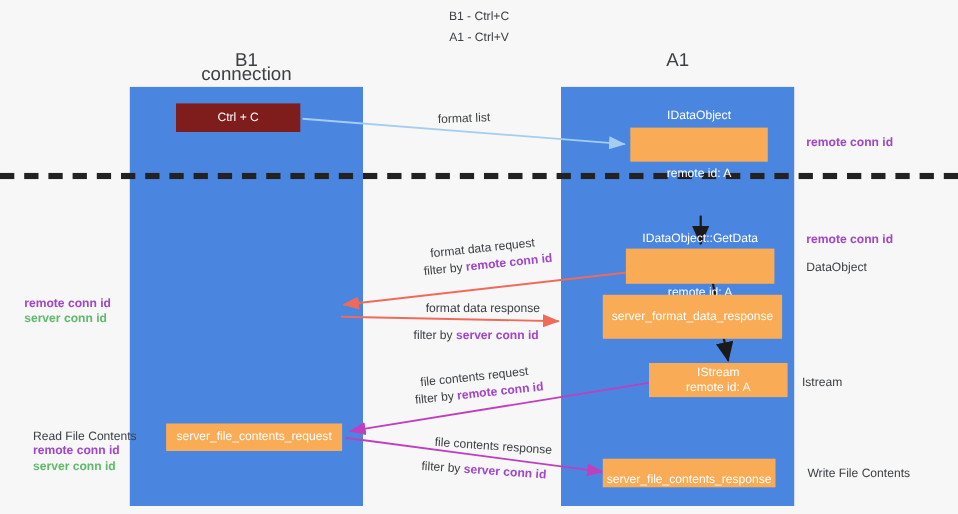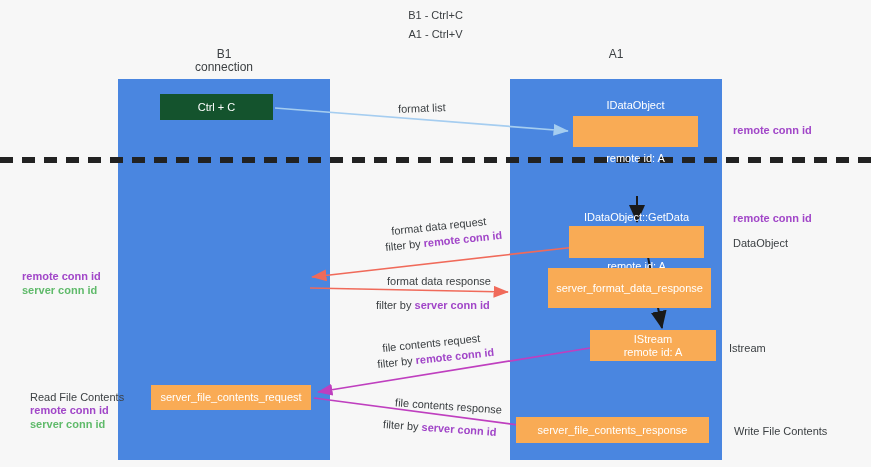--- a/index.html
+++ b/index.html
@@ -13,34 +13,34 @@
   #stage{position:absolute;inset:0;}
 
   
   .title{
     position:absolute;left:0;top:6px;width:871px;
     text-align:center;font-size:11px;color:#3c4043;line-height:19px;
   }
 
   
   .lane-head{
-    position:absolute;text-align:center;font-size:12px;color:#3c4043;
+    position:absolute;text-align:center;font-size:17px;color:#3c4043;
     line-height:13px;width:200px;
   }
 
   
   .lane{position:absolute;background:#4a86e0;}
 
   
   .node{
     position:absolute;box-sizing:border-box;
     display:flex;flex-direction:column;align-items:center;justify-content:center;
     color:#ffffff;font-size:11px;line-height:13px;text-align:center;
   }
-  .node.green{background:#14532d;}
+  .node.green{background:#7f1d1d;}
   .node.orange{background:#f9ab55;}
 
   
   .lbl{
     position:absolute;font-size:11px;color:#3c4043;white-space:nowrap;
     line-height:14px;
   }
   .lbl .purple{color:#a146c8;font-weight:bold;}
   .lbl.purple-b{color:#a146c8;font-weight:bold;}
   .lbl.green-b{color:#5fba6a;font-weight:bold;}
@@ -130,21 +130,21 @@
 
   <div class="node orange" style="left:590px;top:330px;width:126px;height:31px;">
     <span>IStream</span>
     <span>remote id: A</span>
   </div>
 
   <div class="node orange" style="left:151px;top:385px;width:160px;height:25px;">
     <span>server_file_contents_request</span>
   </div>
 
-  <div class="node orange" style="left:516px;top:417px;width:193px;height:26px;">
+  <div class="node orange" style="left:548px;top:417px;width:157px;height:26px;justify-content:flex-end;">
     <span>server_file_contents_response</span>
   </div>
 
   <div class="lbl" style="left:398px;top:101px;transform:rotate(-2deg);">format list</div>
 
   <div class="lbl" style="left:391px;top:219px;transform:rotate(-6deg);">format data request</div>
   <div class="lbl" style="left:385px;top:234px;transform:rotate(-6deg);">
     <span>filter by </span><span class="purple">remote conn id</span>
   </div>
 

